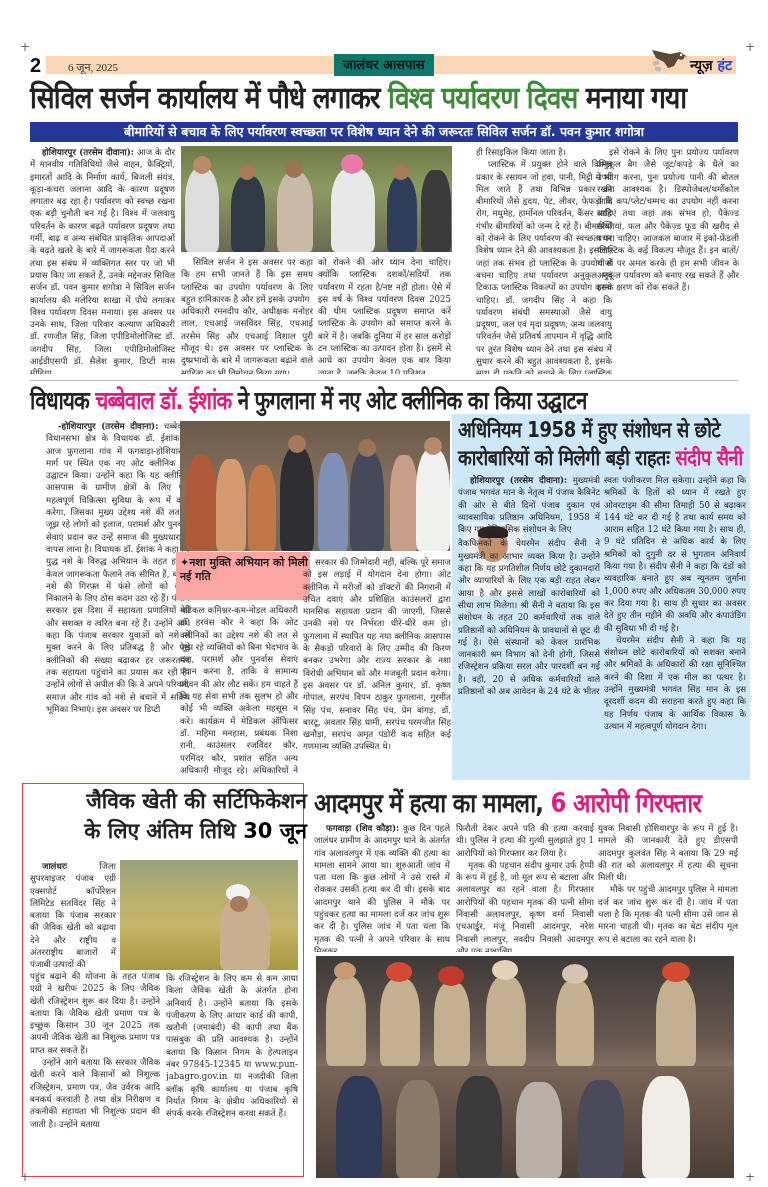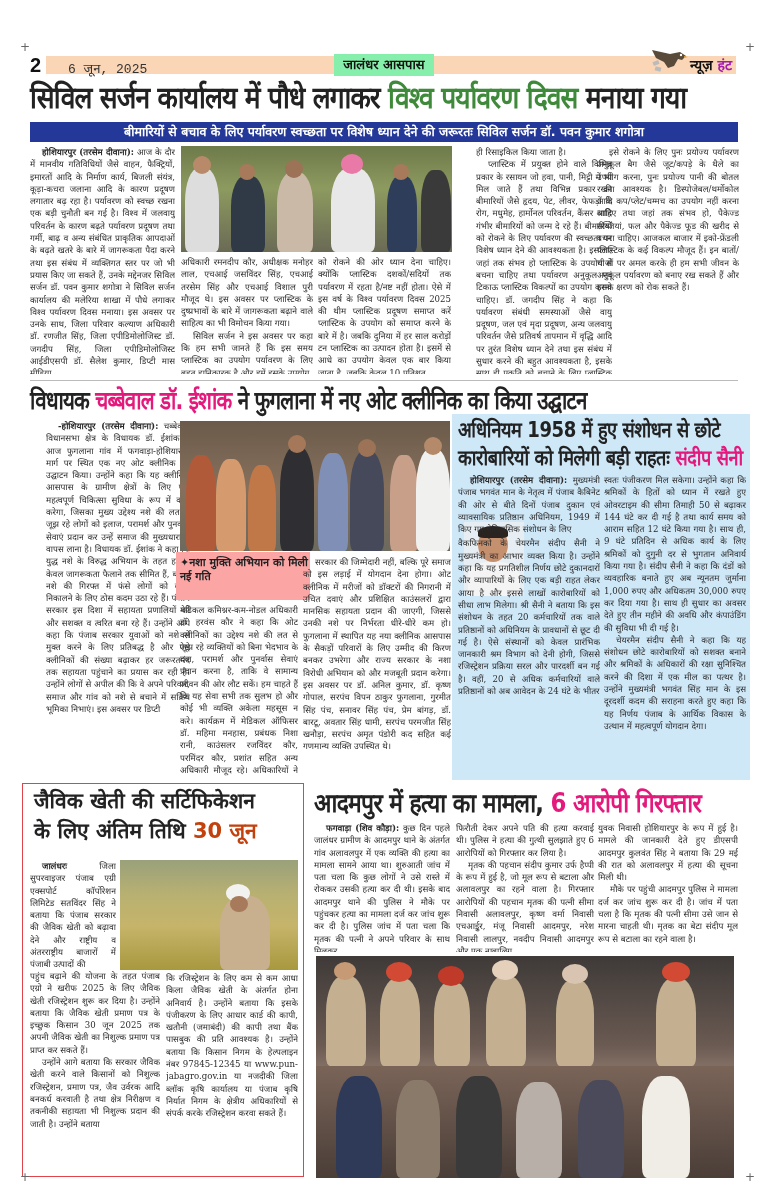--- a/index.html
+++ b/index.html
@@ -2,30 +2,30 @@
 <html><head>
 <meta charset="utf-8">
 <style>
 *{box-sizing:border-box;margin:0;padding:0}
 html,body{width:768px;height:1187px;background:#fff;overflow:hidden}
 body{font-family:"DejaVu Serif",serif;color:#222;position:relative}
 .crop{position:absolute;width:10px;height:10px;font-size:12px;color:#666;font-family:"DejaVu Sans",sans-serif;line-height:10px}
 .masthead{position:absolute;left:30px;top:56px;width:707px;height:18px;display:flex;align-items:center}
 .pg{font-family:"Liberation Sans",sans-serif;font-weight:bold;font-size:20px;color:#111;width:14px;line-height:18px}
 .mh-bar{position:absolute;left:16px;top:0;height:18px;background:#fbd6b6;width:690px}
-.mh-date{position:absolute;left:22px;top:3px;font-size:13px;font-family:Liberation Mono, monospace;color:#333}
-.mh-title{position:absolute;left:288px;top:-2px;width:100px;height:22px;background:#86efac;text-align:center;font-family:"DejaVu Sans",sans-serif;font-weight:bold;font-size:13px;line-height:22px;color:#111}
+.mh-date{position:absolute;left:22px;top:3px;font-size:11px;font-family:Liberation Serif, serif;color:#333}
+.mh-title{position:absolute;left:288px;top:-2px;width:100px;height:22px;background:#0f766e;text-align:center;font-family:"DejaVu Sans",sans-serif;font-weight:bold;font-size:13px;line-height:22px;color:#111}
 .mh-logo{position:absolute;right:0;top:-12px;display:flex;align-items:flex-end}
 .logo-bird{width:40px;height:28px;position:relative}
 .logo-text{font-family:"DejaVu Sans",sans-serif;font-weight:bold;font-size:14px;color:#111;line-height:18px}
-.logo-text .red{color:#a21caf}
+.logo-text .red{color:#1d4ed8}
 .h1{position:absolute;left:30px;top:78px;width:710px;font-family:"DejaVu Sans",sans-serif;font-weight:bold;font-size:30px;letter-spacing:-1px;line-height:40px;color:#222;white-space:nowrap;transform:scaleX(.88);transform-origin:left}
 .green{color:#3f8a3a}
 .pink{color:#e3197c}
-.red{color:#c2410c}
+.red{color:#000000}
 .subbar{position:absolute;left:30px;top:122px;width:708px;height:20px;background:#24389a;color:#fff;font-family:"DejaVu Sans",sans-serif;font-weight:bold;font-size:12.5px;line-height:20px;text-align:center;white-space:nowrap;overflow:hidden}
 .col{position:absolute;font-size:8.6px;line-height:12.3px;text-align:justify;color:#2a2a2a;overflow:hidden}
 .col p{text-indent:12px}
 .col b{font-weight:bold}
 .photo{position:absolute;overflow:hidden}
 .ph-bg{position:absolute;inset:0}
 .h2{position:absolute;font-family:"DejaVu Sans",sans-serif;font-weight:bold;color:#222;white-space:nowrap;transform-origin:left}
 .bluebox{position:absolute;left:452px;top:414px;width:298px;height:366px;background:#cfe8f8}
 .greenbox{position:absolute;left:176px;top:552px;width:134px;height:48px;background:#fca5a5}
 .gb-title{position:absolute;left:4px;top:4px;font-family:"DejaVu Sans",sans-serif;font-weight:bold;font-size:11px;line-height:14px;color:#222}
@@ -76,22 +76,22 @@
   <div class="person" style="left:96px;top:26px;width:36px;height:80px;background:#c9b9a6"></div>
   <div class="head" style="left:104px;top:14px;width:18px;height:18px;background:#9c7356"></div>
   <div class="person" style="left:150px;top:22px;width:44px;height:84px;background:#e8e8e8"></div>
   <div class="head" style="left:160px;top:8px;width:22px;height:20px;background:#e97aa7"></div>
   <div class="person" style="left:206px;top:30px;width:30px;height:76px;background:#2e3e5a"></div>
   <div class="head" style="left:212px;top:18px;width:16px;height:16px;background:#a67a5a"></div>
   <div class="person" style="left:240px;top:24px;width:30px;height:82px;background:#3a3a3a"></div>
 </div>
 
 <div class="col" style="left:181px;top:256px;width:132px;height:118px">
+  <p>सिविल सर्जन ने इस अवसर पर कहा कि हम सभी जानते हैं कि इस समय प्लास्टिक का उपयोग पर्यावरण के लिए बहुत हानिकारक है और हमें इसके उपयोग</p>
   <p style="text-indent:0">अधिकारी रमनदीप कौर, अधीक्षक मनोहर लाल, एचआई जसविंदर सिंह, एचआई तरसेम सिंह और एचआई विशाल पुरी मौजूद थे। इस अवसर पर प्लास्टिक के दुष्प्रभावों के बारे में जागरूकता बढ़ाने वाले साहित्य का भी विमोचन किया गया।</p>
-  <p>सिविल सर्जन ने इस अवसर पर कहा कि हम सभी जानते हैं कि इस समय प्लास्टिक का उपयोग पर्यावरण के लिए बहुत हानिकारक है और हमें इसके उपयोग</p>
 </div>
 <div class="col" style="left:318px;top:256px;width:133px;height:118px">
   <p style="text-indent:0">को रोकने की ओर ध्यान देना चाहिए। क्योंकि प्लास्टिक दशकों/सदियों तक पर्यावरण में रहता है/नष्ट नहीं होता। ऐसे में इस वर्ष के विश्व पर्यावरण दिवस 2025 की थीम प्लास्टिक प्रदूषण समाप्त करें प्लास्टिक के उपयोग को समाप्त करने के बारे में है। जबकि दुनिया में हर साल करोड़ों टन प्लास्टिक का उत्पादन होता है। इसमें से आधे का उपयोग केवल एक बार किया जाता है, जबकि केवल 10 प्रतिशत</p>
 </div>
 <div class="col" style="left:476px;top:146px;width:136px;height:228px">
   <p style="text-indent:0">ही रिसाइकिल किया जाता है।</p>
   <p>प्लास्टिक में प्रयुक्त होने वाले विभिन्न प्रकार के रसायन जो हवा, पानी, मिट्टी में भी मिल जाते हैं तथा विभिन्न प्रकार की बीमारियों जैसे हृदय, पेट, लीवर, फेफड़ों के रोग, मधुमेह, हार्मोनल परिवर्तन, कैंसर आदि गंभीर बीमारियों को जन्म दे रहे हैं। बीमारियों को रोकने के लिए पर्यावरण की स्वच्छता पर विशेष ध्यान देने की आवश्यकता है। इसलिए जहां तक संभव हो प्लास्टिक के उपयोग से बचना चाहिए तथा पर्यावरण अनुकूल एवं टिकाऊ प्लास्टिक विकल्पों का उपयोग करना चाहिए। डॉ. जगदीप सिंह ने कहा कि पर्यावरण संबंधी समस्याओं जैसे वायु प्रदूषण, जल एवं मृदा प्रदूषण, अन्य जलवायु परिवर्तन जैसे प्रतिवर्ष तापमान में वृद्धि आदि पर तुरंत विशेष ध्यान देने तथा इस संबंध में सुधार करने की बहुत आवश्यकता है, इसके साथ ही प्रकृति को बचाने के लिए प्लास्टिक के उपयोग को</p>
 </div>
 <div class="col" style="left:597px;top:146px;width:142px;height:228px">
   <p>इसे रोकने के लिए पुनः प्रयोज्य पर्यावरण अनुकूल बैग जैसे जूट/कपड़े के थैले का उपयोग करना, पुनः प्रयोज्य पानी की बोतल रखना आवश्यक है। डिस्पोजेबल/थर्मोकोल आदि कप/प्लेट/चम्मच का उपयोग नहीं करना चाहिए तथा जहां तक संभव हो, पैकेज्ड सब्जियां, फल और पैकेज्ड फूड की खरीद से बचना चाहिए। आजकल बाजार में इको-फ्रेंडली प्लास्टिक के कई विकल्प मौजूद हैं। इन बातों/चीजों पर अमल करके ही हम सभी जीवन के अनुकूल पर्यावरण को बनाए रख सकते हैं और इसके क्षरण को रोक सकते हैं।</p>
@@ -138,30 +138,30 @@
 </div>
 
 <div class="photo" style="left:464px;top:522px;width:60px;height:74px">
   <div class="ph-bg" style="background:#e6eef3"></div>
   <div class="head" style="left:14px;top:6px;width:30px;height:34px;background:#c4906e"></div>
   <div style="position:absolute;left:14px;top:4px;width:30px;height:12px;background:#2a2420;border-radius:50% 50% 20% 20%"></div>
   <div class="person" style="left:4px;top:40px;width:52px;height:34px;background:#f4f4f4"></div>
 </div>
 
 <div class="col" style="left:458px;top:474px;width:142px;height:302px">
-  <p><b>होशियारपुर (तरसेम दीवाना):</b> <span>मुख्यमंत्री पंजाब भगवंत मान के नेतृत्व में पंजाब कैबिनेट की ओर से बीते दिनों पंजाब दुकान एवं व्यावसायिक प्रतिष्ठान अधिनियम, 1949 में किए गए ऐतिहासिक संशोधन के लिए</span></p>
+  <p><b>होशियारपुर (तरसेम दीवाना):</b> <span>मुख्यमंत्री पंजाब भगवंत मान के नेतृत्व में पंजाब कैबिनेट की ओर से बीते दिनों पंजाब दुकान एवं व्यावसायिक प्रतिष्ठान अधिनियम, 1958 में किए गए ऐतिहासिक संशोधन के लिए</span></p>
   <p style="text-indent:0;margin-top:2px">वैकफिनको के चेयरमैन संदीप सैनी ने मुख्यमंत्री का आभार व्यक्त किया है। उन्होंने कहा कि यह प्रगतिशील निर्णय छोटे दुकानदारों और व्यापारियों के लिए एक बड़ी राहत लेकर आया है और इससे लाखों कारोबारियों को सीधा लाभ मिलेगा। श्री सैनी ने बताया कि इस संशोधन के तहत 20 कर्मचारियों तक वाले प्रतिष्ठानों को अधिनियम के प्रावधानों से छूट दी गई है। ऐसे संस्थानों को केवल प्रारंभिक जानकारी श्रम विभाग को देनी होगी, जिससे रजिस्ट्रेशन प्रक्रिया सरल और पारदर्शी बन गई है। वहीं, 20 से अधिक कर्मचारियों वाले प्रतिष्ठानों को अब आवेदन के 24 घंटे के भीतर</p>
 </div>
 <div class="col" style="left:604px;top:474px;width:142px;height:302px">
   <p style="text-indent:0">स्वतः पंजीकरण मिल सकेगा। उन्होंने कहा कि श्रमिकों के हितों को ध्यान में रखते हुए ओवरटाइम की सीमा तिमाही 50 से बढ़ाकर 144 घंटे कर दी गई है तथा कार्य समय को आराम सहित 12 घंटे किया गया है। साथ ही, 9 घंटे प्रतिदिन से अधिक कार्य के लिए श्रमिकों को दुगुनी दर से भुगतान अनिवार्य किया गया है। संदीप सैनी ने कहा कि दंडों को व्यवहारिक बनाते हुए अब न्यूनतम जुर्माना 1,000 रुपए और अधिकतम 30,000 रुपए कर दिया गया है। साथ ही सुधार का अवसर देते हुए तीन महीने की अवधि और कंपाउंडिंग की सुविधा भी दी गई है।</p>
   <p>चेयरमैन संदीप सैनी ने कहा कि यह संशोधन छोटे कारोबारियों को सशक्त बनाने और श्रमिकों के अधिकारों की रक्षा सुनिश्चित करने की दिशा में एक मील का पत्थर है। उन्होंने मुख्यमंत्री भगवंत सिंह मान के इस दूरदर्शी कदम की सराहना करते हुए कहा कि यह निर्णय पंजाब के आर्थिक विकास के उत्थान में महत्वपूर्ण योगदान देगा।</p>
 </div>
 
 <div class="redframe"></div>
-<div class="h2" style="left:34px;top:786px;width:264px;font-size:21px;line-height:30px;text-align:left;white-space:normal">
+<div class="h2" style="left:43px;top:786px;width:264px;font-size:21px;line-height:30px;text-align:right;white-space:normal">
   <div>जैविक खेती की सर्टिफिकेशन</div>
   <div><span>के लिए अंतिम तिथि </span><span class="red">30 जून</span></div>
 </div>
 
 <div class="photo" style="left:120px;top:860px;width:178px;height:110px">
   <div class="ph-bg" style="background:linear-gradient(180deg,#9aa07a 0%,#b7b072 30%,#c6b46a 60%,#a8983e 100%)"></div>
   <div class="person" style="left:100px;top:36px;width:50px;height:74px;background:#c8b08e"></div>
   <div class="head" style="left:106px;top:24px;width:24px;height:18px;background:#f2f2f0"></div>
   <div class="head" style="left:110px;top:36px;width:18px;height:16px;background:#a67a5a"></div>
 </div>
@@ -176,21 +176,21 @@
 <div class="col" style="left:166px;top:972px;width:132px;height:200px">
   <p style="text-indent:0">कि रजिस्ट्रेशन के लिए कम से कम आधा किला जैविक खेती के अंतर्गत होना अनिवार्य है। उन्होंने बताया कि इसके पंजीकरण के लिए आधार कार्ड की कापी, खतौनी (जमाबंदी) की कापी तथा बैंक पासबुक की प्रति आवश्यक है। उन्होंने बताया कि किसान निगम के हेल्पलाइन नंबर 97845-12345 या www.pun-jabagro.gov.in या नजदीकी जिला ब्लॉक कृषि कार्यालय या पंजाब कृषि निर्यात निगम के क्षेत्रीय अधिकारियों से संपर्क करके रजिस्ट्रेशन करवा सकते हैं।</p>
 </div>
 
 <div class="h2" style="left:314px;top:784px;font-size:26px;line-height:38px;letter-spacing:-.8px;transform:scaleX(.88)"><span>आदमपुर में हत्या का मामला, </span><span class="pink">6 आरोपी गिरफ्तार</span></div>
 
 <div class="col" style="left:314px;top:822px;width:136px;height:130px">
   <p><b>फगवाड़ा (शिव कौड़ा):</b> <span>कुछ दिन पहले जालंधर ग्रामीण के आदमपुर थाने के अंतर्गत गांव अलावलपुर में एक व्यक्ति की हत्या का मामला सामने आया था। शुरुआती जांच में पता चला कि कुछ लोगों ने उसे रास्ते में रोककर उसकी हत्या कर दी थी। इसके बाद आदमपुर थाने की पुलिस ने मौके पर पहुंचकर हत्या का मामला दर्ज कर जांच शुरू कर दी है। पुलिस जांच में पता चला कि मृतक की पत्नी ने अपने परिवार के साथ मिलकर</span></p>
 </div>
 <div class="col" style="left:456px;top:822px;width:138px;height:130px">
-  <p style="text-indent:0">फिरौती देकर अपने पति की हत्या करवाई थी। पुलिस ने हत्या की गुत्थी सुलझाते हुए 6 आरोपियों को गिरफ्तार कर लिया है।</p>
+  <p style="text-indent:0">फिरौती देकर अपने पति की हत्या करवाई थी। पुलिस ने हत्या की गुत्थी सुलझाते हुए 1 आरोपियों को गिरफ्तार कर लिया है।</p>
   <p>मृतक की पहचान संदीप कुमार उर्फ हैप्पी के रूप में हुई है, जो मूल रूप से बटाला और अलावलपुर का रहने वाला है। गिरफ्तार आरोपियों की पहचान मृतक की पत्नी सीमा निवासी अलावलपुर, कृष्ण वर्मा निवासी एचआईुर, मंजू निवासी आदमपुर, नरेश निवासी लालपुर, नवदीप निवासी आदमपुर और एक नाबालिग</p>
 </div>
 <div class="col" style="left:598px;top:822px;width:140px;height:130px">
   <p style="text-indent:0">युवक निवासी होशियारपुर के रूप में हुई है। मामले की जानकारी देते हुए डीएसपी आदमपुर कुलवंत सिंह ने बताया कि 29 मई की रात को अलावलपुर में हत्या की सूचना मिली थी।</p>
   <p>मौके पर पहुंची आदमपुर पुलिस ने मामला दर्ज कर जांच शुरू कर दी है। जांच में पता चला है कि मृतक की पत्नी सीमा उसे जान से मारना चाहती थी। मृतक का बेटा संदीप मूल रूप से बटाला का रहने वाला है।</p>
 </div>
 
 <div class="photo" style="left:316px;top:956px;width:418px;height:222px">
   <div class="ph-bg" style="background:linear-gradient(180deg,#3e3a38 0%,#6a5a52 40%,#b59a8a 70%,#8a7a72 100%)"></div>
   <div class="person" style="left:10px;top:20px;width:40px;height:90px;background:#c4b090"></div>

